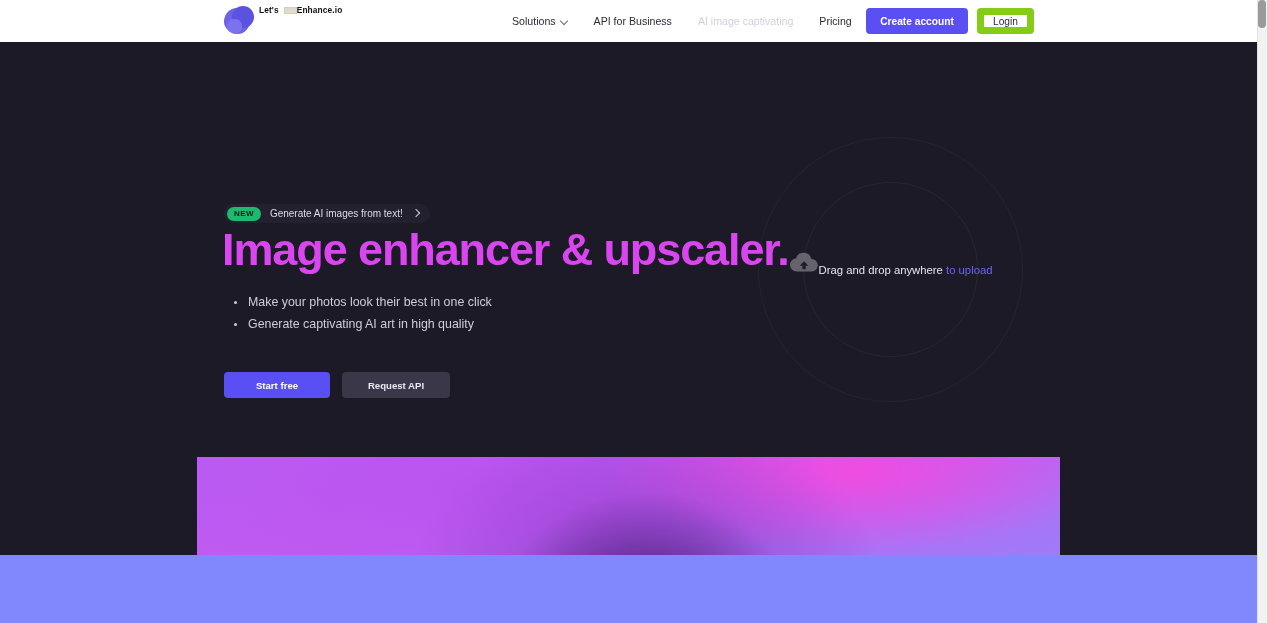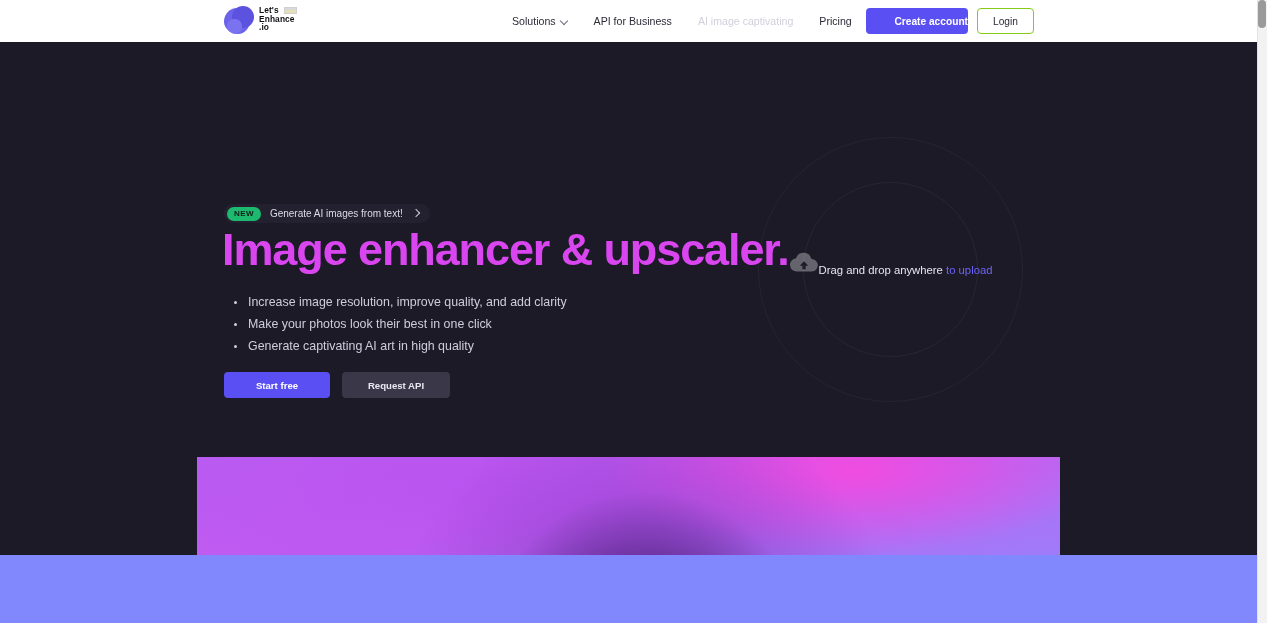--- a/index.html
+++ b/index.html
@@ -32,21 +32,21 @@
   }
   .logo-mark .blob-b {
     position:absolute; left:8px; top:0px; width:22px; height:22px;
     background:#5b52e0; border-radius:50%;
   }
   .logo-mark .blob-c {
     position:absolute; left:3px; top:13px; width:15px; height:15px;
     background:#7a72ef; border-radius:50% 50% 50% 60%;
   }
   #logo-text {
-    margin-left:5px; display:flex; flex-direction:column; justify-content:center;
+    margin-left:5px; display:flex; flex-direction:row; justify-content:center;
     line-height:8.6px; padding-top:3px;
   }
   #logo-text .lt-row { display:flex; align-items:center; }
   #logo-text span.word {
     font-size:8.4px; font-weight:bold; color:#111014; letter-spacing:0.1px;
   }
   #logo-text .flag {
     display:inline-block; width:13px; height:7px; margin-left:5px;
     background:linear-gradient(to bottom,#d9d9d9 0 45%, #e6e0b8 45% 100%);
     border:0.5px solid #d0d0d0;
@@ -68,25 +68,24 @@
     transform:rotate(45deg);
   }
   .nav-item.muted { color:#c9c7d6; filter:blur(0.45px); opacity:.85; }
 
   
   #btn-create {
     position:absolute; left:866px; top:8px; width:102px; height:26px;
     background:#5a4ff3; border:none; border-radius:4px;
     color:#fff; font-size:10.2px; font-weight:bold; cursor:pointer;
     font-family:"Liberation Sans", sans-serif;
-    text-align:right;
   }
   #btn-login {
     position:absolute; left:977px; top:8px; width:57px; height:26px;
-    background:#fff; border:1px solid #84cc16; border-radius:4px;
+    background:#fff; border:7px solid #84cc16; border-radius:4px;
     color:#2d2b38; font-size:10.2px; cursor:pointer;
     font-family:"Liberation Sans", sans-serif;
   }
 
   
   #hero { position:absolute; top:42px; left:0; width:1257px; height:415px; background:#1c1a26; overflow:hidden; }
 
   
   .ring {
     position:absolute; border-radius:50%; border:1px solid rgba(255,255,255,0.045);
@@ -241,21 +240,20 @@
 
     <div id="badge-row">
       <span id="badge-new">NEW</span>
       <span id="badge-text">Generate AI images from text!</span>
       <span class="badge-arrow"></span>
     </div>
 
     <h1 id="headline">Image enhancer &amp; upscaler.</h1>
 
     <ul id="bullets">
-      <li>Increase image resolution, improve quality, and add clarity</li>
       <li>Make your photos look their best in one click</li>
       <li>Generate captivating AI art in high quality</li>
     </ul>
 
     <div id="cta">
       <button id="btn-start">Start free</button>
       <button id="btn-api">Request API</button>
     </div>
 
     <div id="dropzone">

